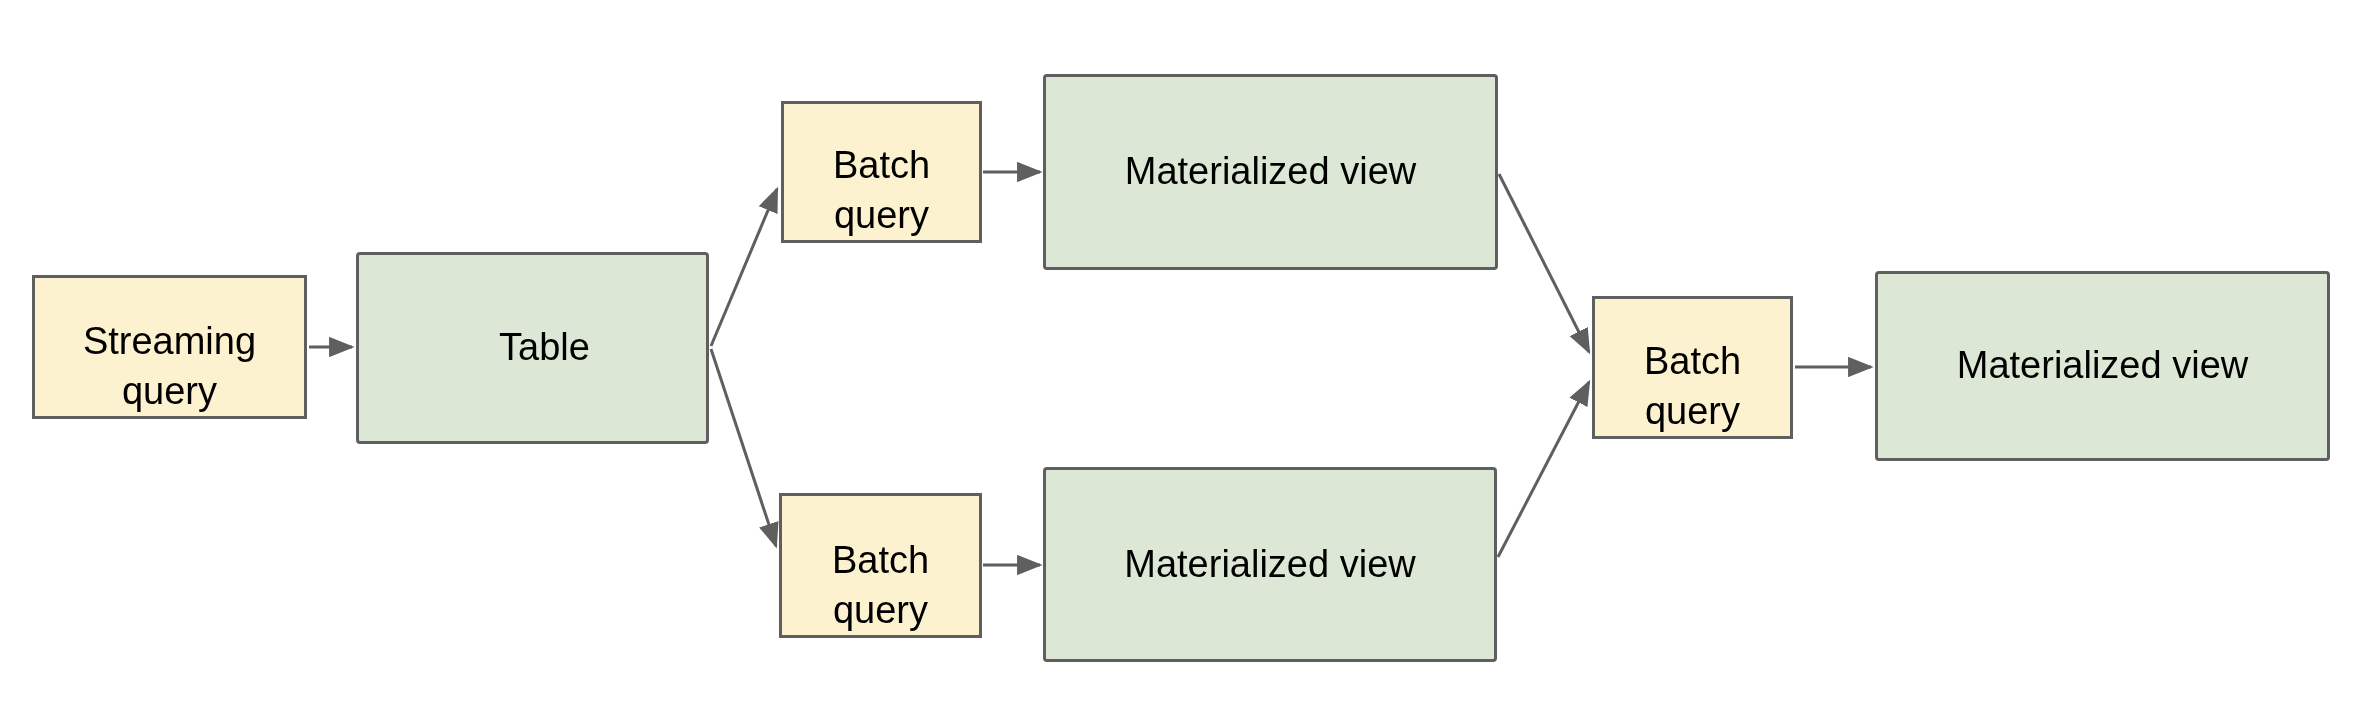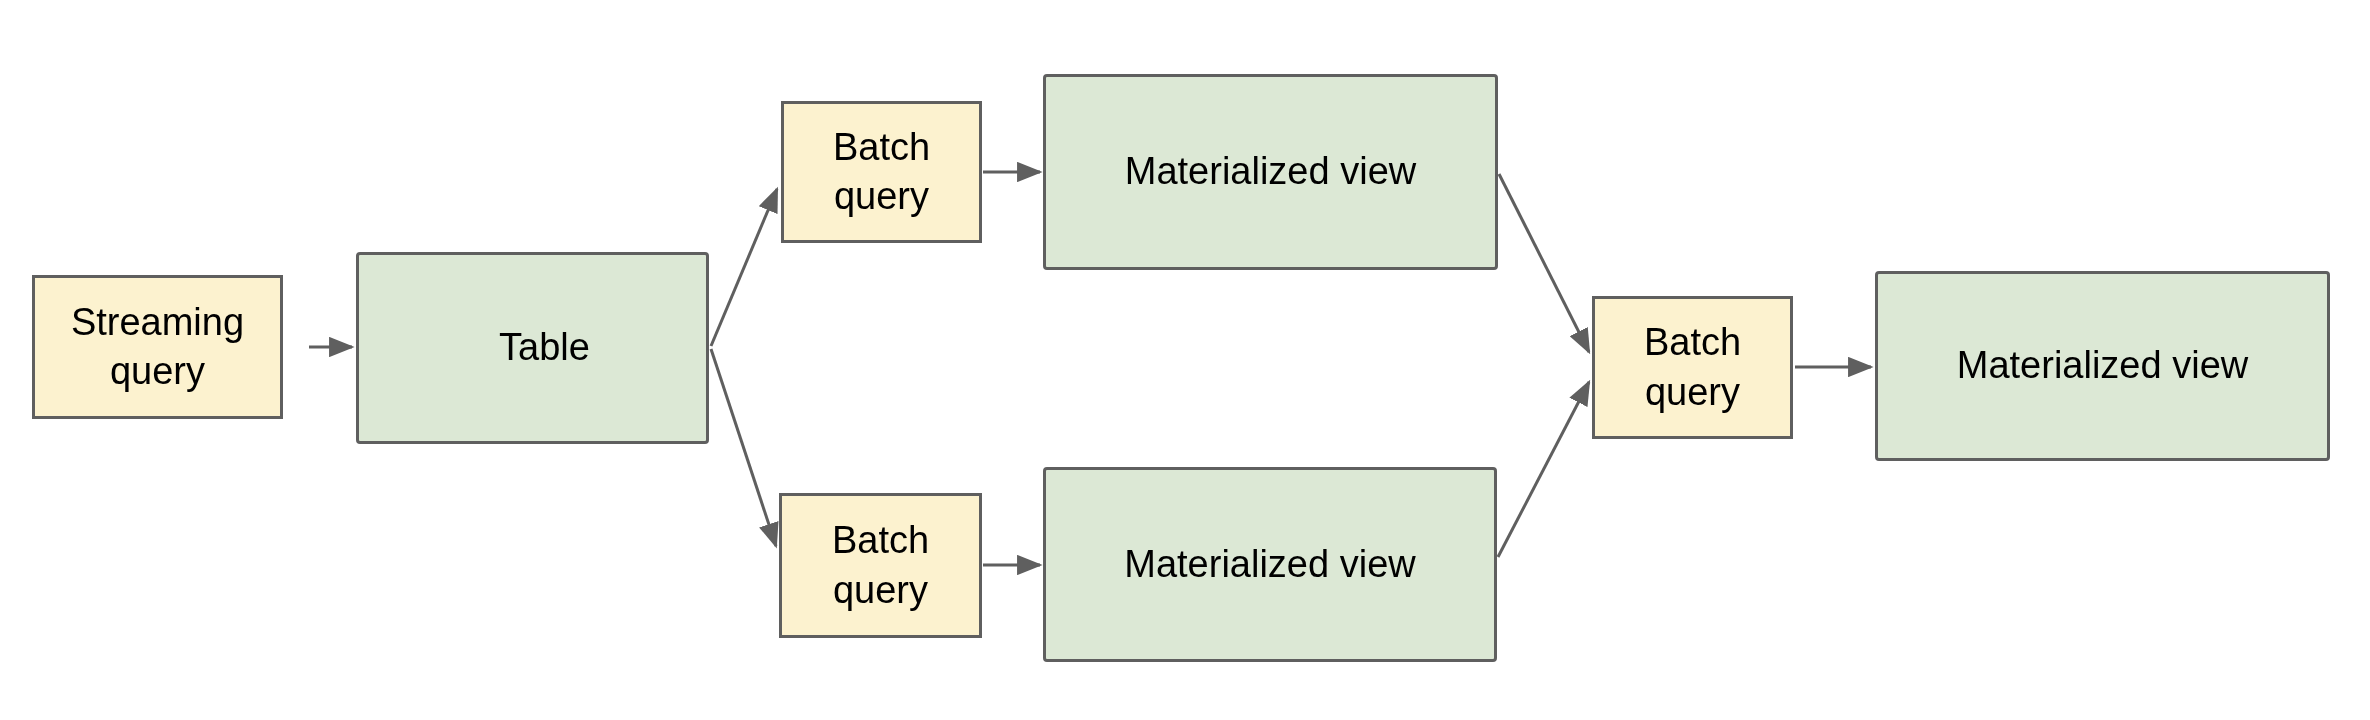--- a/index.html
+++ b/index.html
@@ -37,28 +37,29 @@
     align-items: center;
     justify-content: center;
     text-align: center;
     font-size: 38px;
     line-height: 1.3;
     color: var(--text, #000000);
   }
   .node.query {
     background: var(--query-fill, #fcf2cf);
     border: 3px solid var(--border, #5f5f5f);
-    padding: 12px 20px;
+    padding: 0 20px;
+    align-items: flex-end;
   }
   .node.view {
     background: var(--view-fill, #dce8d5);
     border: 3px solid var(--border, #5f5f5f);
     border-radius: 4px;
   }
-  #n-streaming-query      { left: 32px;   top: 275px; width: 251px; height: 144px; }
+  #n-streaming-query      { left: 32px;   top: 275px; width: 275px; height: 144px; }
   #n-table                { left: 356px;  top: 252px; width: 353px; height: 192px; padding-left: 24px; }
   #n-batch-query-top      { left: 781px;  top: 101px; width: 201px; height: 142px; }
   #n-mv-top               { left: 1043px; top: 74px;  width: 455px; height: 196px; }
   #n-batch-query-bottom   { left: 779px;  top: 493px; width: 203px; height: 145px; }
   #n-mv-bottom            { left: 1043px; top: 467px; width: 454px; height: 195px; }
   #n-batch-query-right    { left: 1592px; top: 296px; width: 201px; height: 143px; }
   #n-mv-right             { left: 1875px; top: 271px; width: 455px; height: 190px; }
 </style>
 </head>
 <body>

